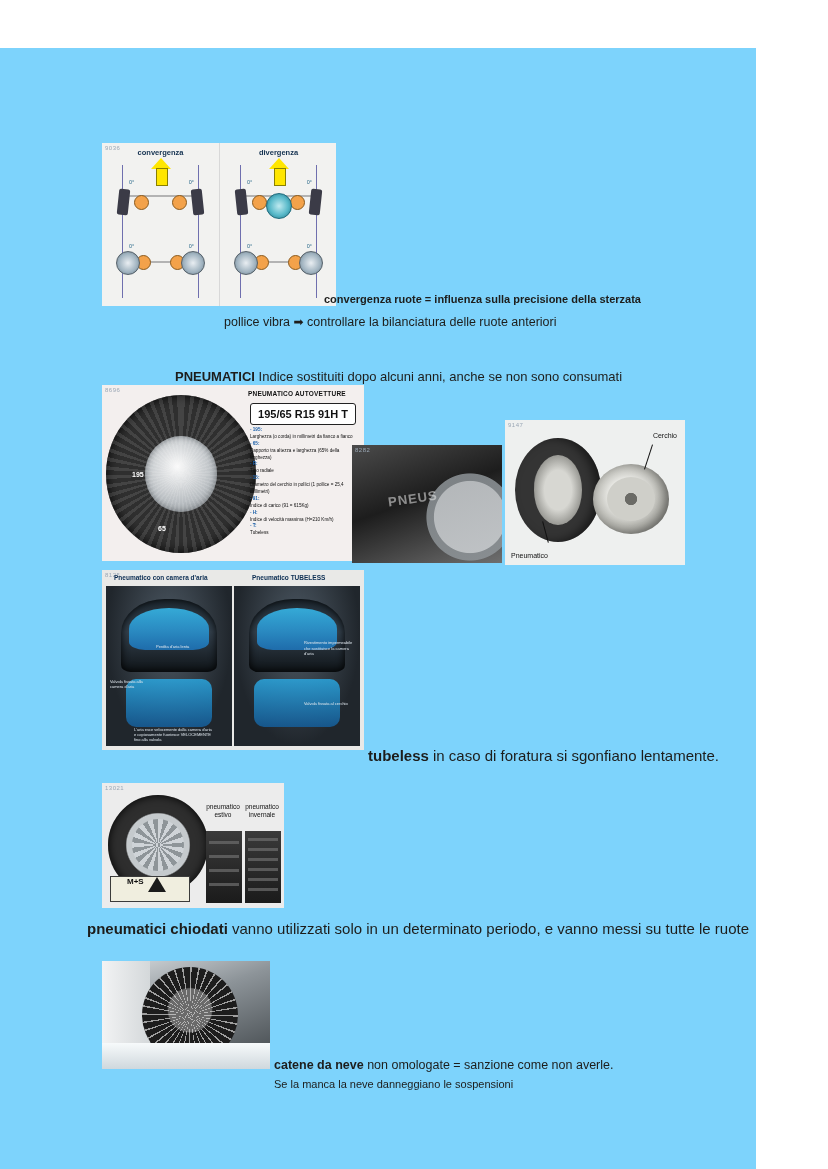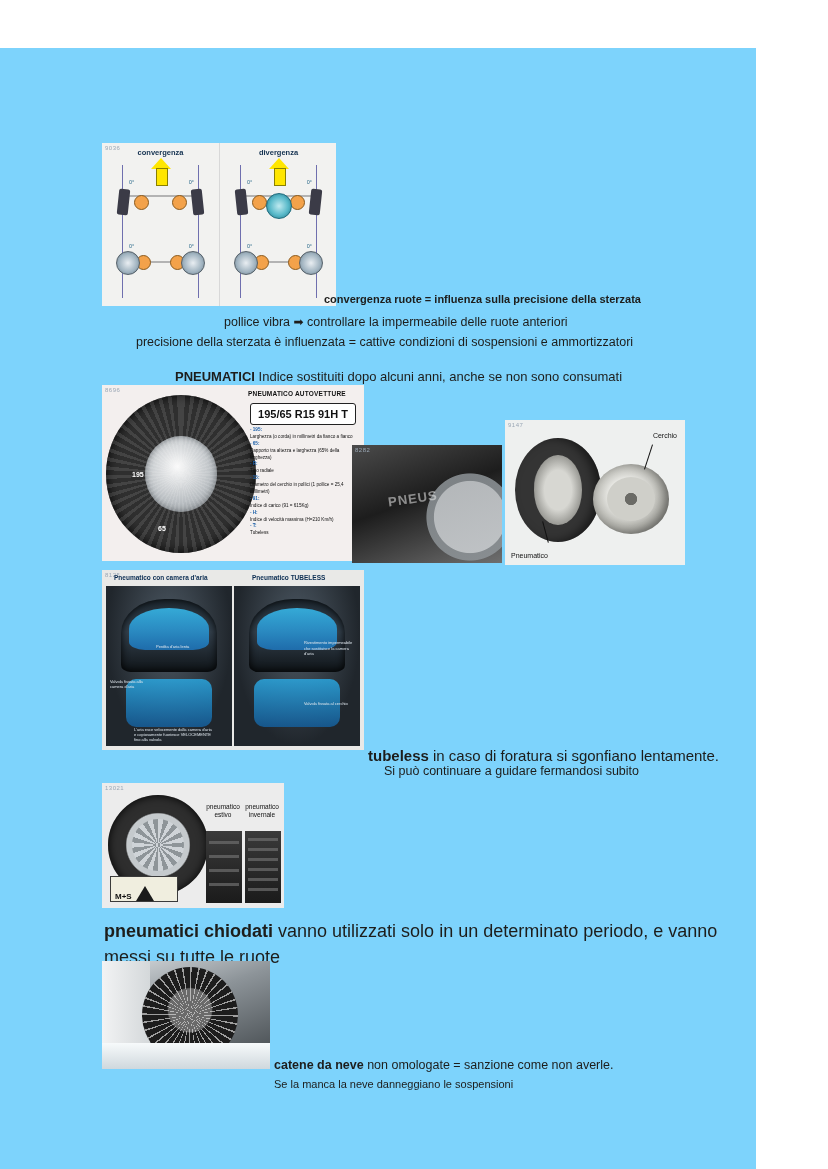--- a/index.html
+++ b/index.html
@@ -378,22 +378,22 @@
     height: 3px;
     background: #6d6d6d;
     opacity: .7;
   }
   #fig-stagionali .mslogo {
     position: absolute;
     left: 8px; bottom: 6px;
     width: 62px; height: 24px;
     background: #f0eedf;
     border: 1px solid #3b3b3b;
-    display: flex; align-items: flex-end; gap: 4px;
-    padding-left: 4px;
+    display: flex; align-items: flex-start; gap: 4px;
+    padding-left: 16px;
   }
   #fig-stagionali .mslogo .ms {
     font-size: 8px; font-weight: bold; color: #111;
   }
   #fig-stagionali .mslogo .mount {
     width: 0; height: 0;
     border-left: 9px solid transparent;
     border-right: 9px solid transparent;
     border-bottom: 15px solid #1b1b1b;
   }
@@ -432,21 +432,21 @@
   }
 
   
   .cap-block { position: absolute; }
   #cap1 { left: 324px; top: 244px; font-size: 11px; font-weight: bold; }
   #cap2 { left: 224px; top: 265px; font-size: 12.5px; }
   #cap3 { left: 136px; top: 285px; font-size: 12.5px; }
   #cap-pneumatici { left: 175px; top: 320px; font-size: 13px; }
   #cap-tubeless1 { left: 368px; top: 697px; font-size: 15px; }
   #cap-tubeless2 { left: 384px; top: 714px; font-size: 12.5px; }
-  #cap-chiodati { left: 104px; top: 870px; font-size: 18px; }
+  #cap-chiodati { left: 87px; top: 870px; font-size: 15px; }
   #cap-catene1 { left: 274px; top: 1008px; font-size: 12.5px; }
   #cap-catene2 { left: 274px; top: 1029px; font-size: 11px; }
 
   .arrow-gl { font-size: 12px; }
 </style>
 </head>
 <body>
 
 <div class="page">
 
@@ -501,24 +501,23 @@
       <div class="deg" style="left:27px;top:100px;">0°</div>
       <div class="deg" style="right:25px;top:100px;">0°</div>
     </div>
   </div>
 
   <div class="cap-block txt b" id="cap1">convergenza ruote = influenza sulla precisione della sterzata</div>
 
   <div class="cap-block txt" id="cap2">
     <span>pollice vibra</span>
     <span class="arrow-gl">➡</span>
-    <span>controllare la impermeabile delle ruote anteriori</span>
-  </div>
-
-  <div class="cap-block txt" id="cap3">precisione della sterzata è influenzata = cattive condizioni di sospensioni e ammortizzatori</div>
+    <span>controllare la bilanciatura delle ruote anteriori</span>
+  </div>
+
 
   <div class="cap-block txt" id="cap-pneumatici">
     <span class="b">PNEUMATICI</span>
     <span>Indice sostituiti dopo alcuni anni, anche se non sono consumati</span>
   </div>
 
   <div class="fig" id="fig-pneumatico">
     <span class="code">8696</span>
     <div class="tyrebig"></div>
     <div class="tread"></div>
@@ -573,21 +572,20 @@
       <div class="blue2"></div>
       <div class="note" style="left:70px;top:34%;width:54px;">Rivestimento impermeabile che sostituisce la camera d'aria</div>
       <div class="note" style="left:70px;top:72%;width:54px;">Valvola fissata al cerchio</div>
     </div>
   </div>
 
   <div class="cap-block txt" id="cap-tubeless1">
     <span class="b">tubeless</span>
     <span>in caso di foratura si sgonfiano lentamente.</span>
   </div>
-  <div class="cap-block txt" id="cap-tubeless2">Si può continuare a guidare fermandosi subito</div>
 
   <div class="fig" id="fig-stagionali">
     <span class="code">13021</span>
     <div class="wheel"></div>
     <div class="cap2" style="left:102px;top:20px;">pneumatico estivo</div>
     <div class="cap2" style="left:141px;top:20px;">pneumatico invernale</div>
     <div class="tsample a">
       <div class="groove" style="top:10px;"></div>
       <div class="groove" style="top:24px;"></div>
       <div class="groove" style="top:38px;"></div>

